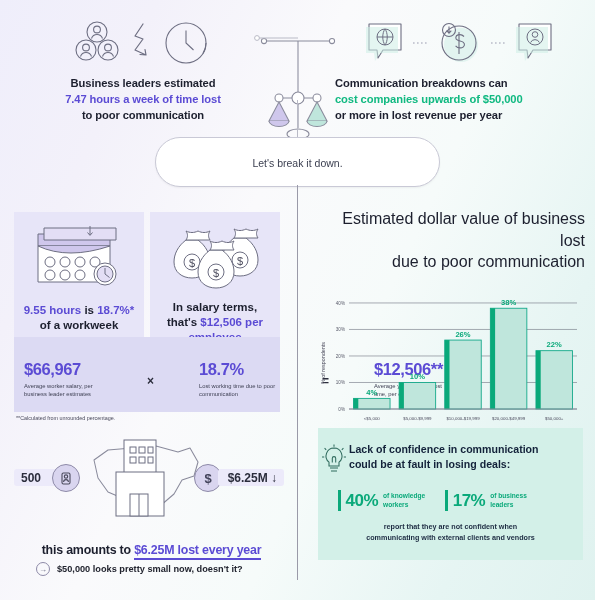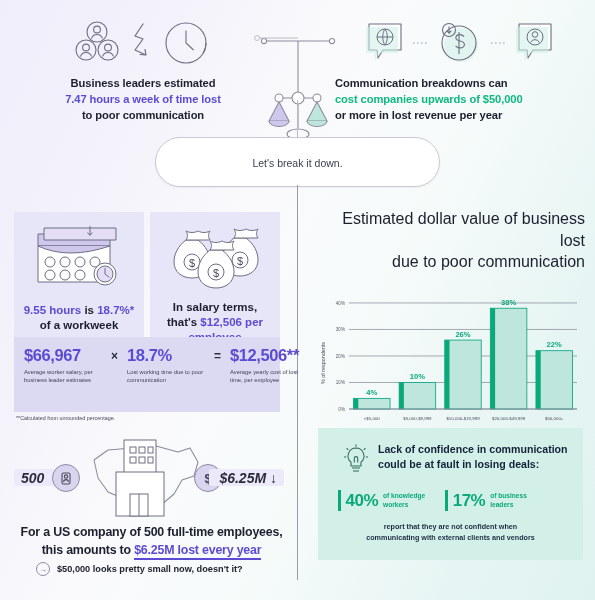--- a/index.html
+++ b/index.html
@@ -53,32 +53,32 @@
   .panel-eq{ position:absolute; left:14px;  top:337px; width:266px; height:75px;  background:#dcdaf3; }
 
   .panel-a .cap, .panel-b .cap {
     position:absolute; left:0; right:0; padding:0 9px;
     font-size:11.5px; font-weight:bold; line-height:1.3; text-align:center;
   }
   .panel-a .cap { top:91px; }
   .panel-b .cap { top:88px; }
   .footnote { position:absolute; font-size:5.4px; color:#4a4a5c; }
 
-  .eq-row { display:flex; align-items:flex-start; height:100%; padding:9px 8px 0 10px; }
+  .eq-row { display:flex; align-items:center; height:100%; padding:9px 8px 0 10px;gap:36px; }
   .eq-cell { flex:0 0 auto; }
   .eq-num  { font-size:16.5px; font-weight:bold; color:#5b4bd4; letter-spacing:-.4px; white-space:nowrap; }
   .eq-sub  { font-size:5.8px; color:#3d3f52; line-height:1.42; margin-top:3px; max-width:78px; }
   .eq-op   { font-size:12px; font-weight:bold; color:#2b2d3c; padding:3px 9px 0; }
 
   
   .map-area { position:absolute; left:14px; top:432px; width:270px; height:96px; }
   .badge {
     position:absolute; display:flex; align-items:center;
     background:#eceafa; border-radius:3px; height:17px; padding:0 7px;
-    font-size:14px; font-weight:bold; color:#2b2d3c; white-space:nowrap;font-style:italic;
+    font-size:12px; font-weight:bold; color:#2b2d3c; white-space:nowrap;
   }
   .coin {
     position:absolute; width:28px; height:28px; border-radius:50%;
     background:#d9d5ef; border:1px solid #8e8aa8;
     display:flex; align-items:center; justify-content:center;
     font-size:13px; font-weight:bold; color:#42435a;
   }
 
   .bl-head { position:absolute; left:14px; top:524px; width:275px; text-align:center;
              font-size:12.4px; font-weight:bold; line-height:1.42; letter-spacing:-.2px; }
@@ -90,21 +90,21 @@
                 font-size:8px; color:#6c6d85; flex:0 0 auto; }
 
   
   .chart-box { position:absolute; left:315px; top:208px; width:270px; height:200px; }
   .chart-title { text-align:right; font-size:16px; font-weight:normal; line-height:1.35; color:#1c1f2e; }
   .chart-svg { display:block; margin-top:8px; }
 
   
   .teal-panel { position:absolute; left:318px; top:428px; width:265px; height:132px;
                 background:#d3f0e8; }
-  .tp-head { display:flex; gap:7px; padding:14px 13px 0 23px; align-items:flex-start; }
+  .tp-head { display:flex; gap:0; padding:14px 13px 0 1px; align-items:flex-start; }
   .tp-head h3 { font-size:10.6px; font-weight:bold; line-height:1.38; color:#13223a; }
   .tp-stats { display:flex; gap:20px; padding:14px 0 0 20px; }
   .stat { display:flex; align-items:center; gap:5px; }
   .stat .bar { width:2.5px; height:21px; background:#0aa97a; }
   .stat .pct { font-size:17px; font-weight:bold; color:#0aa97a; letter-spacing:-.5px; }
   .stat .lbl { font-size:6.6px; font-weight:bold; color:#0aa97a; line-height:1.25; }
   .tp-foot { text-align:center; font-size:7.2px; font-weight:bold; color:#1d2b42;
              line-height:1.5; padding:11px 26px 0; }
 </style>
 </head>
@@ -319,21 +319,21 @@
         <rect x="44" y="60" width="18" height="22"></rect>
         <path d="M53 60v22"></path>
       </g>
     </svg>
 
     <div class="coin" style="right:62px; top:32px;">$</div>
     <div class="badge" style="right:0px; top:37px; padding-left:10px;">$6.25M ↓</div>
   </div>
 
   <div class="bl-head">
-    <span>For a US company of 500 full-time employees,</span><br>
+    <br>
     <span>this amounts to </span><span class="u-line">$6.25M lost every year</span>
   </div>
 
   <div class="bl-note">
     <span class="arrow-circ">→</span>
     <span>$50,000 looks pretty small now, doesn't it?</span>
   </div>
 
   <div class="chart-box">
     <div class="chart-title">

